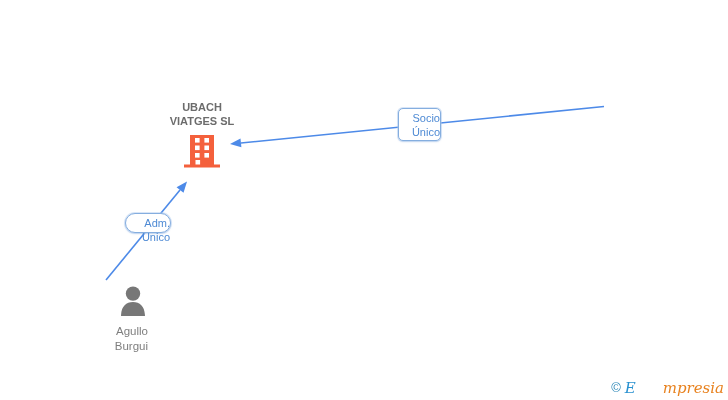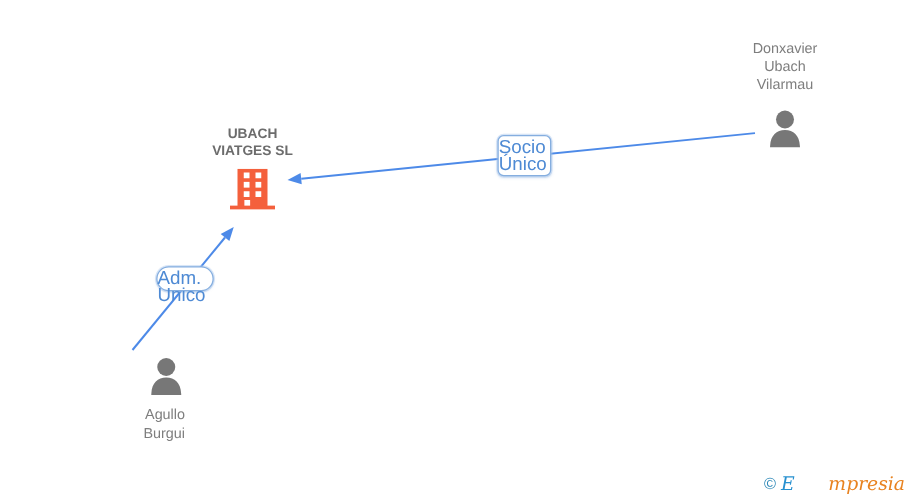--- a/index.html
+++ b/index.html
@@ -60,23 +60,23 @@
   .person-svg { display: inline-block; }
   .person-svg .silhouette { fill: var(--person-gray); }
   .relation-box {
     position: absolute;
     box-sizing: border-box;
     background: #ffffff;
     border: 1px solid var(--label-border);
     border-radius: 5px;
     box-shadow: 0 0 0 1px rgba(170,200,238,0.45), 0 1px 2px rgba(120,160,215,0.35);
     color: var(--label-blue);
-    font-size: 15px;
+    font-size: 11px;
     line-height: 14px;
-    text-align: left;
+    text-align: right;
     padding-top: 2px;
     cursor: pointer;
   }
   .relation-socio { left: 398px; top: 108px; width: 43px; height: 33px; }
   .relation-adm   { left: 125px; top: 213px; width: 46px; height: 20px; border-radius: 17px; }
   .logo {
     position: absolute;
     right: 4px;
     bottom: 3px;
     white-space: nowrap;
@@ -121,31 +121,20 @@
       <rect class="win" x="11" y="3" width="4.6" height="4.6"></rect>
       <rect class="win" x="20.4" y="3" width="4.6" height="4.6"></rect>
       <rect class="win" x="11" y="10.5" width="4.6" height="4.6"></rect>
       <rect class="win" x="20.4" y="10.5" width="4.6" height="4.6"></rect>
       <rect class="win" x="11" y="18" width="4.6" height="4.6"></rect>
       <rect class="win" x="20.4" y="18" width="4.6" height="4.6"></rect>
       <rect class="win" x="11.5" y="25" width="4.6" height="4.5"></rect>
     </svg>
   </div>
 
-  <div class="node person-top">
-    <div class="person-node-label">
-      <div>Donxavier</div>
-      <div>Ubach</div>
-      <div>Vilarmau</div>
-    </div>
-    <svg class="person-svg" width="30" height="30" viewBox="0 0 30 30" xmlns="http://www.w3.org/2000/svg">
-      <circle class="silhouette" cx="15" cy="7.6" r="7.2"></circle>
-      <path class="silhouette" d="M15,16 C8.2,16 3.6,20.2 3.1,28.6 L3,30 L27,30 L26.9,28.6 C26.4,20.2 21.8,16 15,16 Z"></path>
-    </svg>
-  </div>
 
   <div class="node person-bottom">
     <svg class="person-svg" width="30" height="30" viewBox="0 0 30 30" xmlns="http://www.w3.org/2000/svg">
       <circle class="silhouette" cx="15" cy="7.6" r="7.2"></circle>
       <path class="silhouette" d="M15,16 C8.2,16 3.6,20.2 3.1,28.6 L3,30 L27,30 L26.9,28.6 C26.4,20.2 21.8,16 15,16 Z"></path>
     </svg>
     <div class="person-node-label">
       <div>Agullo</div>
       <div>Burgui</div>
     </div>

